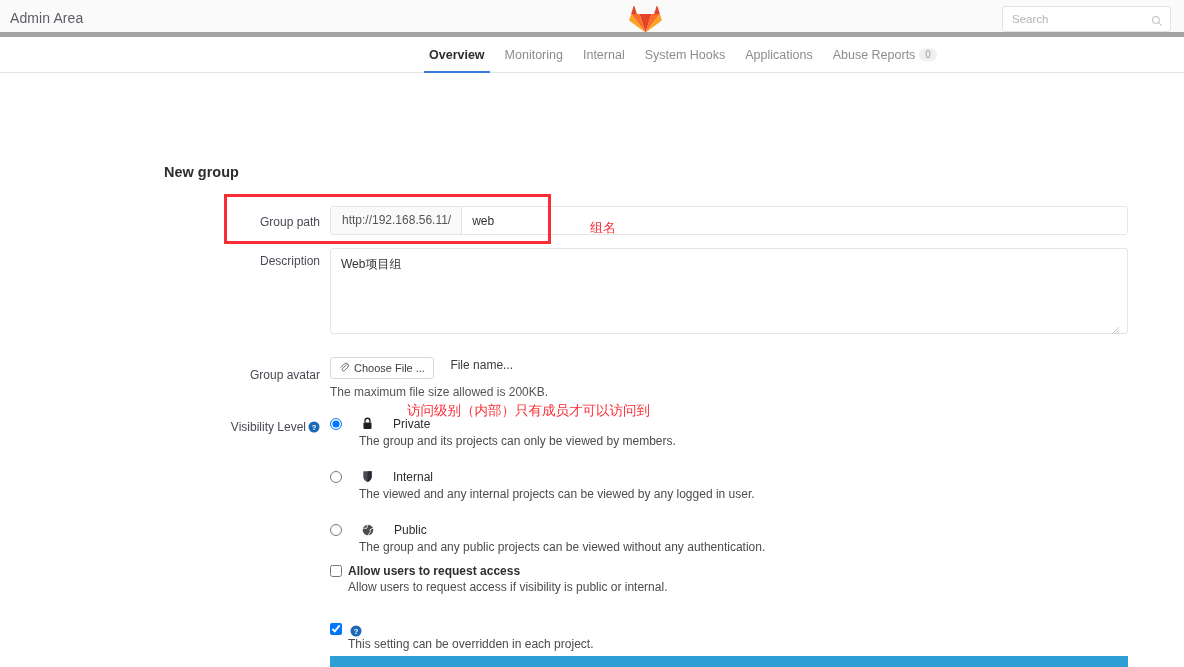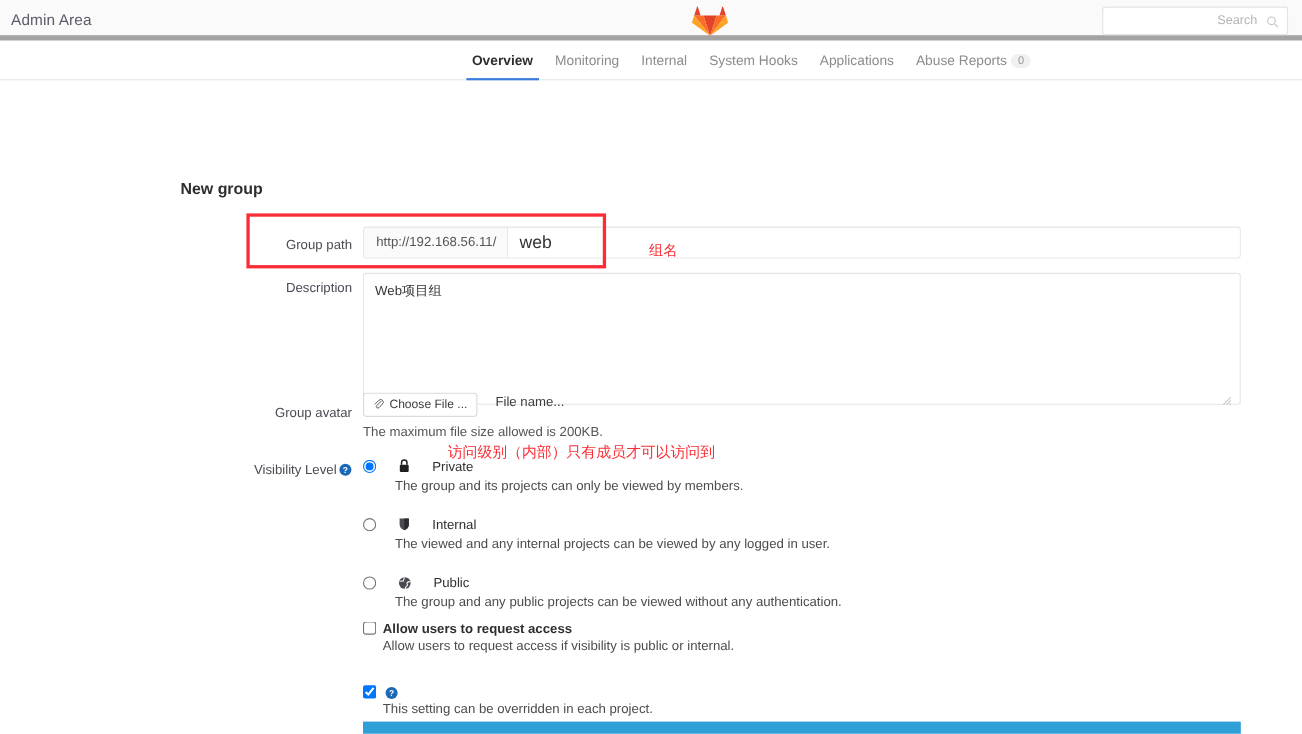--- a/index.html
+++ b/index.html
@@ -42,21 +42,20 @@
   .search-box input {
     border: 0;
     outline: none;
     background: transparent;
     width: 140px;
     height: 24px;
     padding: 0 0 0 9px;
     font-size: 11.5px;
     color: #666;
     font-family: "Liberation Sans", sans-serif;
-    text-align: right;
   }
   .search-box input::placeholder { color: #b4b4b4; }
   .search-icon {
     position: absolute;
     right: 7px; top: 6px;
     width: 12px; height: 12px;
   }
 
   
   .tabbar {
@@ -147,30 +146,30 @@
     border-right: 1px solid #e5e5e5;
     font-size: 12px;
     color: #555;
     padding: 6px 10px 0 11px;
     white-space: nowrap;
   }
   .grouppath-input {
     border: 0;
     outline: none;
     flex: 1;
-    font-size: 16px;
+    font-size: 12px;
     color: #333;
     padding: 0 10px;
     font-family: "Liberation Sans", sans-serif;
   }
 
   
   .desc-area {
     width: 798px;
-    height: 120px;
+    height: 86px;
     border: 1px solid #e5e5e5;
     border-radius: 3px;
     background: #fff;
     font-size: 12px;
     color: #333;
     padding: 7px 10px;
     resize: none;
     outline: none;
     font-family: "Liberation Sans", sans-serif;
     line-height: 1.4;

